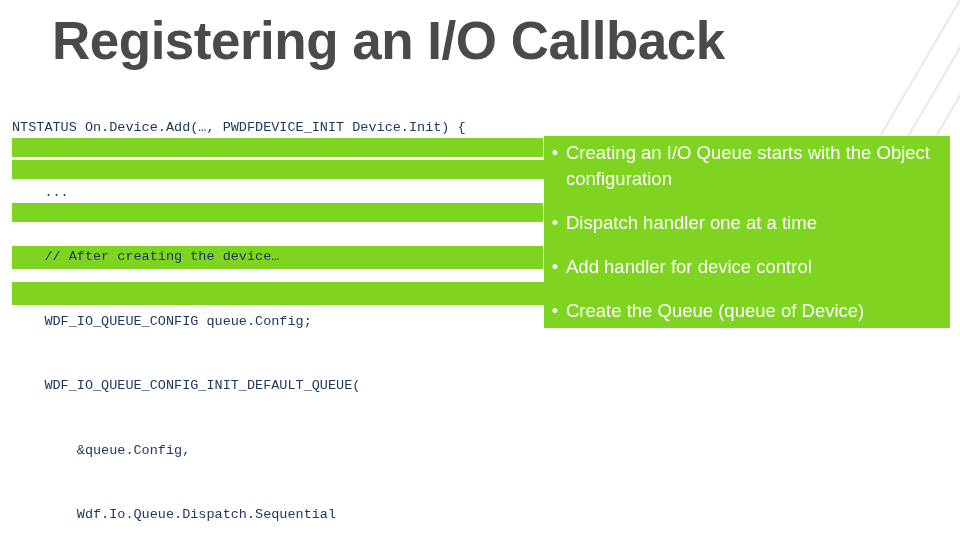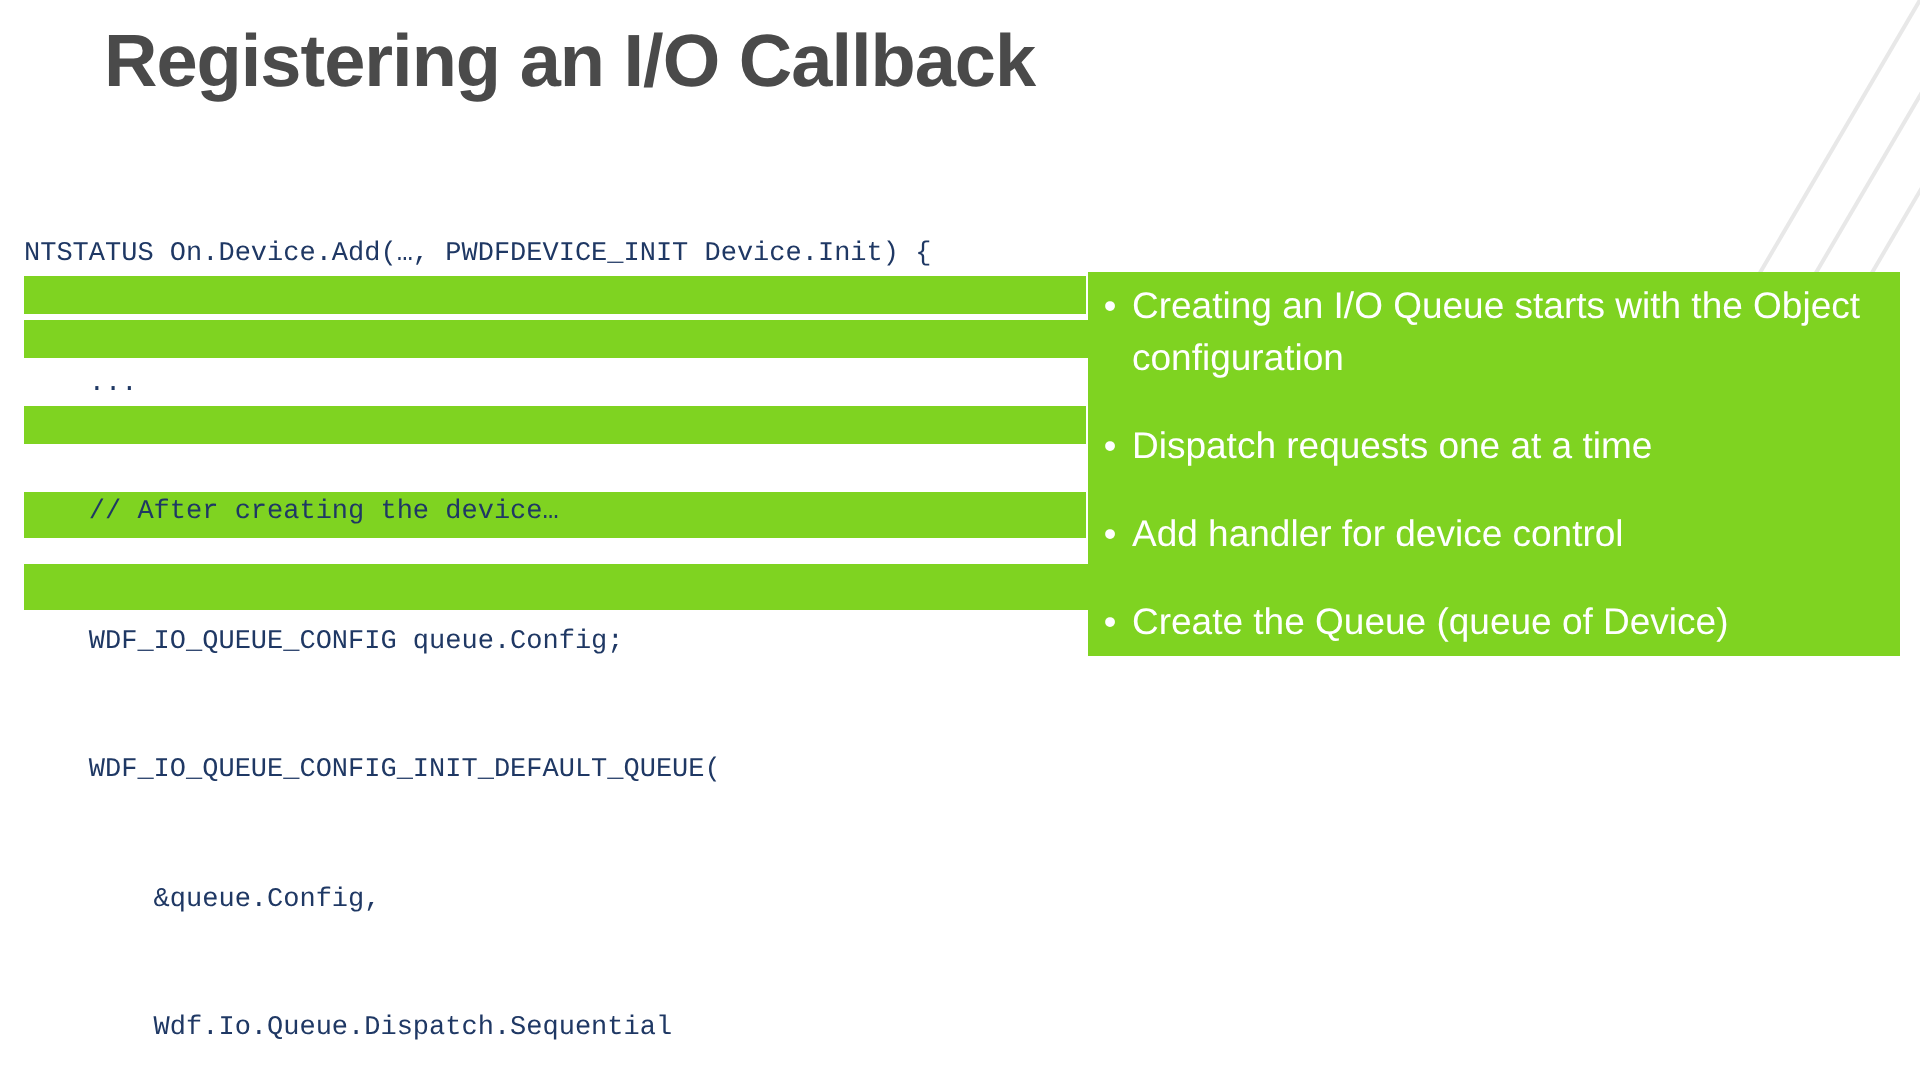--- a/index.html
+++ b/index.html
@@ -24,21 +24,21 @@
     height: 150px;
     overflow: hidden;
     pointer-events: none;
   }
 
   
   .slide-title {
     position: absolute;
     left: 52px;
     top: 10px;
-    font-size: 37px;
+    font-size: 53px;
     font-weight: bold;
     color: #4a4a4a;
     letter-spacing: -0.5px;
     white-space: nowrap;
   }
 
   
   .code-block {
     position: absolute;
     left: 12px;
@@ -147,21 +147,21 @@
 <div class="bullets-panel">
   <div class="bullet-block">
     <div class="bullet-row">
       <span class="bullet-dot">•</span>
       <span class="bullet-text">Creating an I/O Queue starts with the Object configuration</span>
     </div>
   </div>
   <div class="bullet-block">
     <div class="bullet-row">
       <span class="bullet-dot">•</span>
-      <span class="bullet-text">Dispatch requests one at a time</span>
+      <span class="bullet-text">Dispatch handler one at a time</span>
     </div>
   </div>
   <div class="bullet-block">
     <div class="bullet-row">
       <span class="bullet-dot">•</span>
       <span class="bullet-text">Add handler for device control</span>
     </div>
   </div>
   <div class="bullet-block last">
     <div class="bullet-row">

